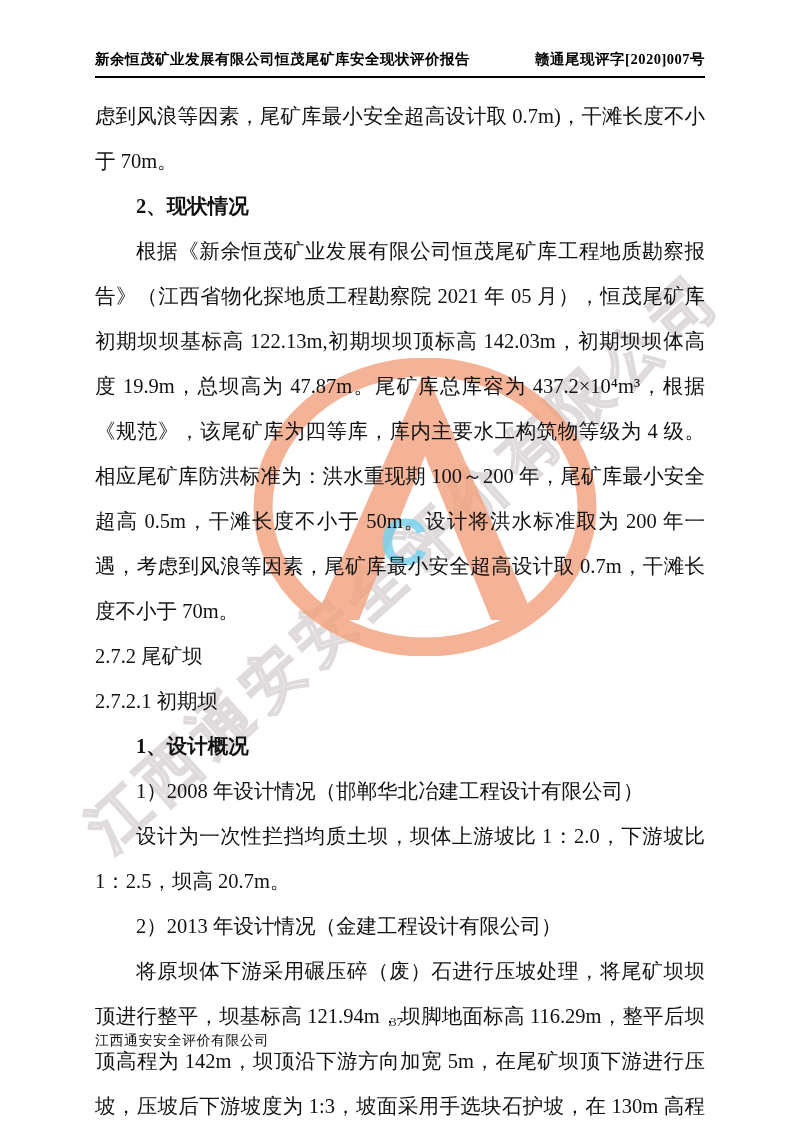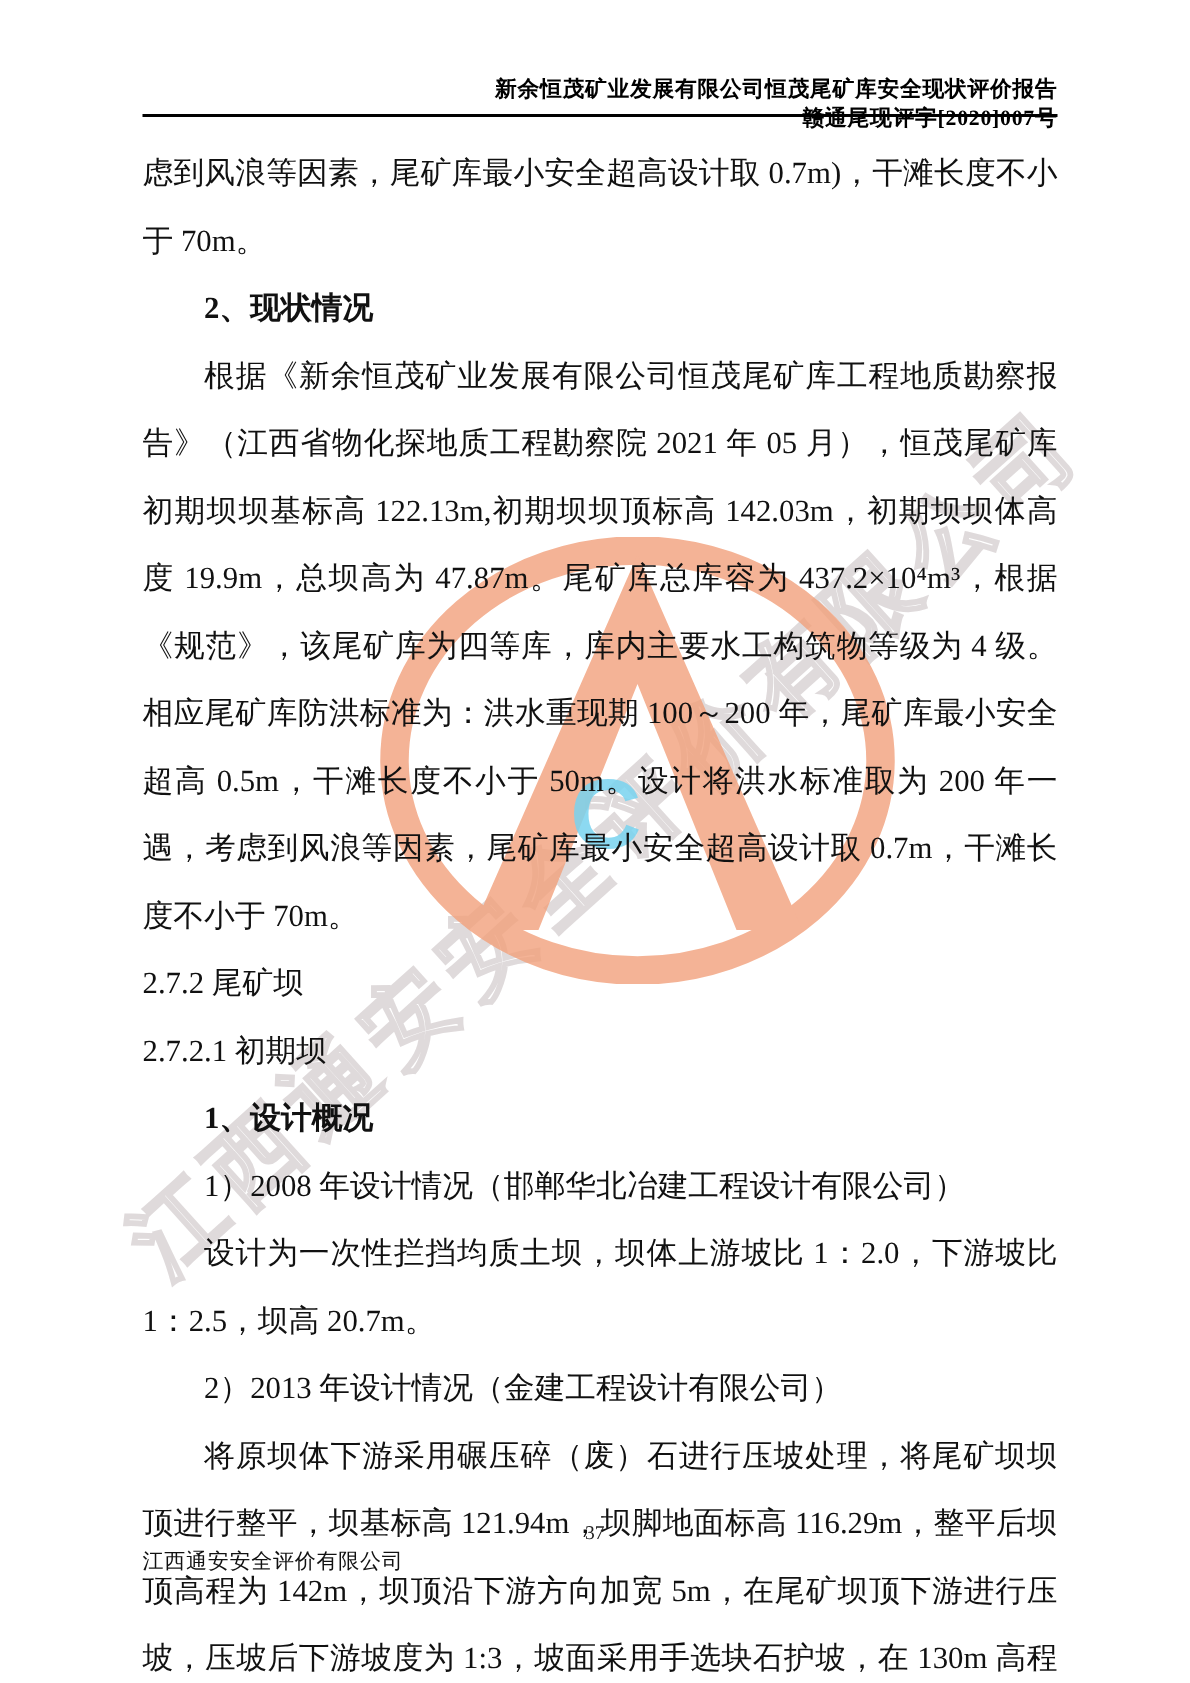--- a/index.html
+++ b/index.html
@@ -8,21 +8,21 @@
     width:793px;height:1122px;
     background:#ffffff;
     overflow:hidden;
     font-family:"Liberation Serif","DejaVu Serif",serif;
     color:#111111;
   }
   
   .hdr{
     position:absolute;left:95px;top:50px;width:610px;
     display:flex;justify-content:space-between;align-items:flex-end;
-    font-size:14.5px;font-weight:600;letter-spacing:0.5px;color:#000;flex-direction:column;
+    font-size:14.5px;font-weight:600;letter-spacing:0.5px;color:#000;
   }
   .hdr-rule{
     position:absolute;left:95px;top:76px;width:610px;height:0;
     border-top:2px solid #000;
   }
   
   .wm{position:absolute;z-index:0;pointer-events:none;}
   .wm-diagonal{
     left:70px;top:808px;
     transform:rotate(-42deg);transform-origin:0 0;

